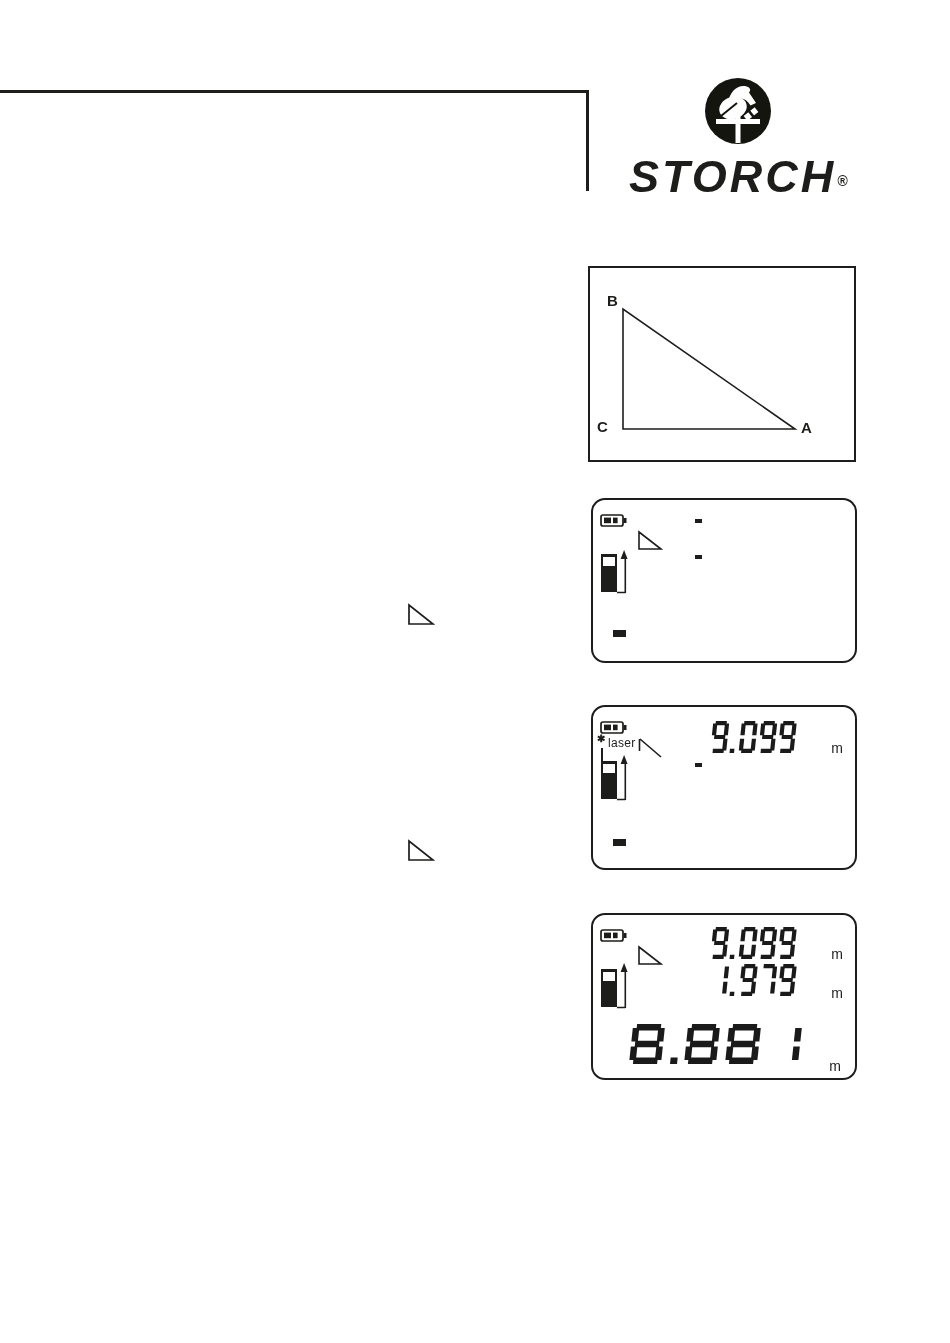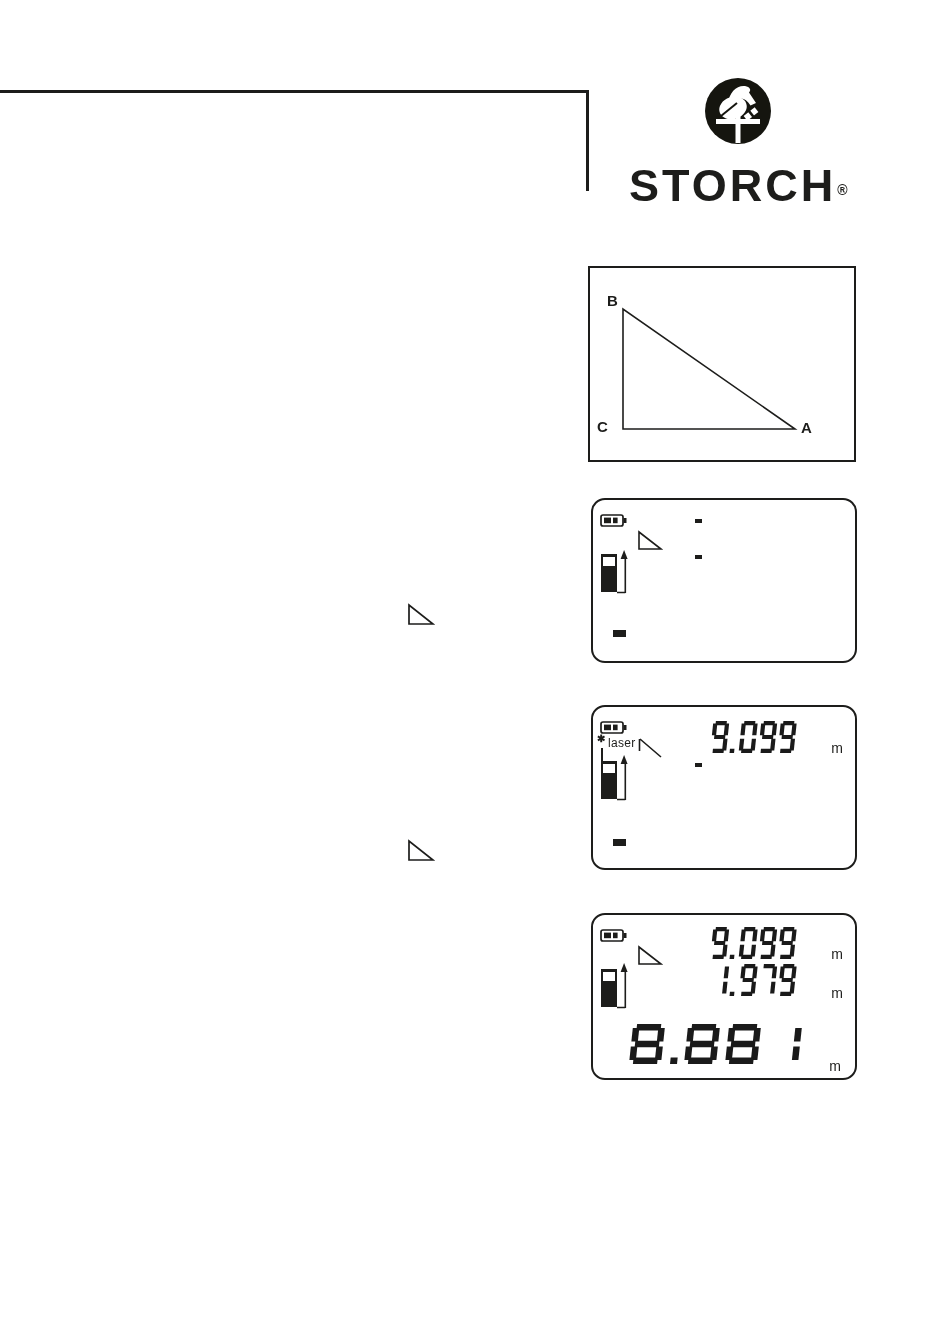--- a/index.html
+++ b/index.html
@@ -5,21 +5,21 @@
   html,body{margin:0;padding:0;background:#fff;}
   #page{position:relative;width:950px;height:1343px;background:#fff;overflow:hidden;
         font-family:"Liberation Sans",sans-serif;color:#1d1d1b;}
 
   
   .h-rule{position:absolute;left:0;top:90px;width:589px;height:3px;background:#1d1d1b;}
   .v-rule{position:absolute;left:586px;top:90px;width:3px;height:101px;background:#1d1d1b;}
 
   
   .logo-circle{position:absolute;left:704px;top:77px;width:68px;height:68px;}
-  .wordmark{position:absolute;left:629px;top:160px;width:240px;white-space:nowrap;}
+  .wordmark{position:absolute;left:629px;top:151px;width:240px;white-space:nowrap;font-style:italic;}
   .wordmark .brand{font-size:45px;font-weight:700;letter-spacing:3px;color:#1d1d1b;}
   .wordmark .reg{font-size:14px;font-weight:700;vertical-align:super;letter-spacing:0;margin-left:1px;}
 
   
   .diagram-box{position:absolute;left:588px;top:266px;width:264px;height:192px;border:2px solid #1d1d1b;background:#fff;}
   .diagram-box svg{position:absolute;left:0;top:0;}
   .vertex-label{position:absolute;font-size:15px;font-weight:600;color:#1d1d1b;}
   .label-b{left:17px;top:24px;}
   .label-c{left:7px;top:150px;}
   .label-a{left:211px;top:151px;}

